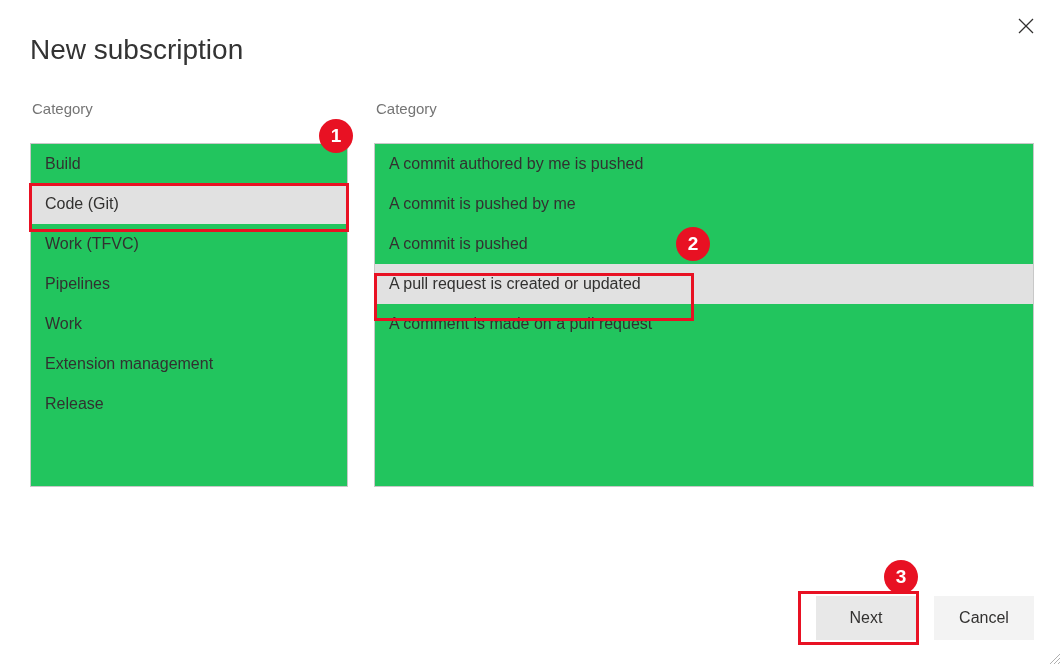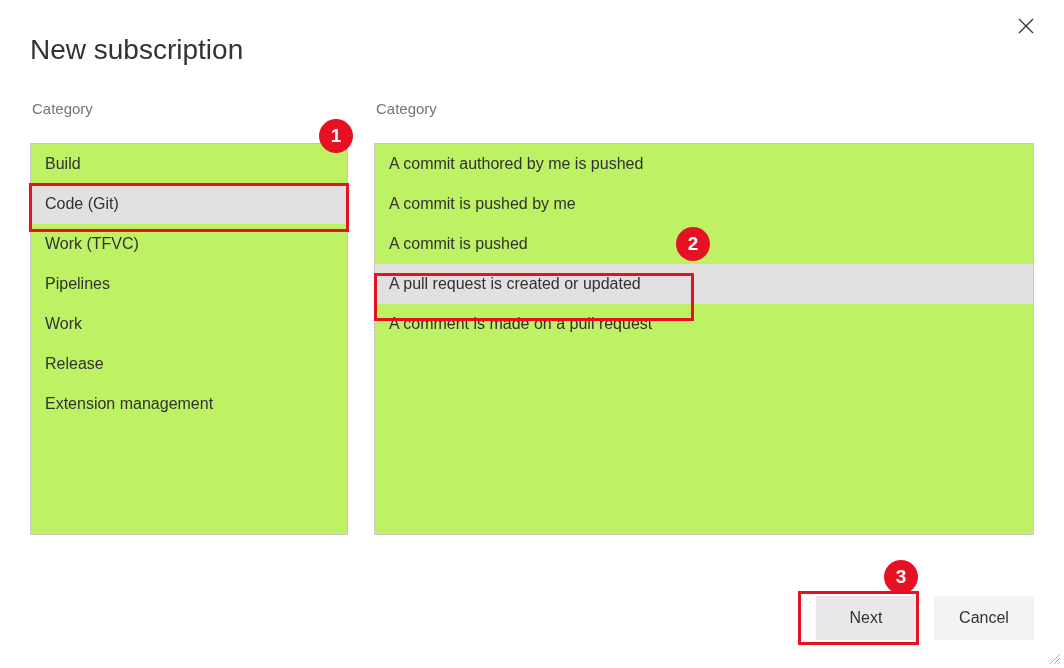--- a/index.html
+++ b/index.html
@@ -54,22 +54,22 @@
     }
     .category-col {
       width: 318px;
       flex-shrink: 0;
     }
     .template-col {
       flex: 1;
     }
     .listbox {
       border: 1px solid #c8c8c8;
-      height: 392px;
-      background: #bef264;
+      height: 344px;
+      background: #22c55e;
     }
     .list-item {
       padding: 11px 14px 11px 14px;
       font-size: 16px;
       color: #323130;
       cursor: pointer;
       position: relative;
     }
     .list-item.selected {
       background: #e1e1e1;
@@ -182,22 +182,22 @@
 
 <div class="columns">
   <div class="category-col">
     <div class="col-label">Category</div>
     <div class="listbox">
       <div class="list-item">Build</div>
       <div class="list-item selected">Code (Git)</div>
       <div class="list-item">Work (TFVC)</div>
       <div class="list-item">Pipelines</div>
       <div class="list-item">Work</div>
+      <div class="list-item">Extension management</div>
       <div class="list-item">Release</div>
-      <div class="list-item">Extension management</div>
     </div>
   </div>
 
   <div class="template-col">
     <div class="col-label">Category</div>
     <div class="listbox">
       <div class="list-item">A commit authored by me is pushed</div>
       <div class="list-item">A commit is pushed by me</div>
       <div class="list-item">A commit is pushed</div>
       <div class="list-item selected">A pull request is created or updated</div>

